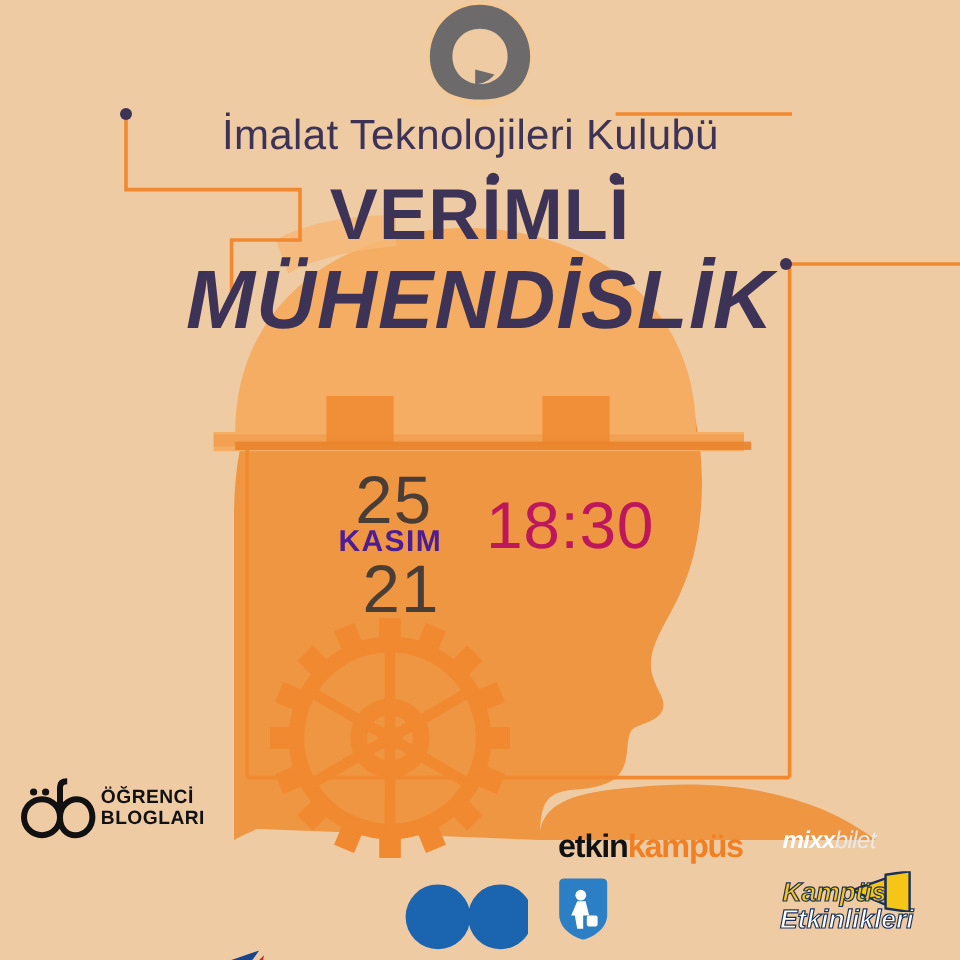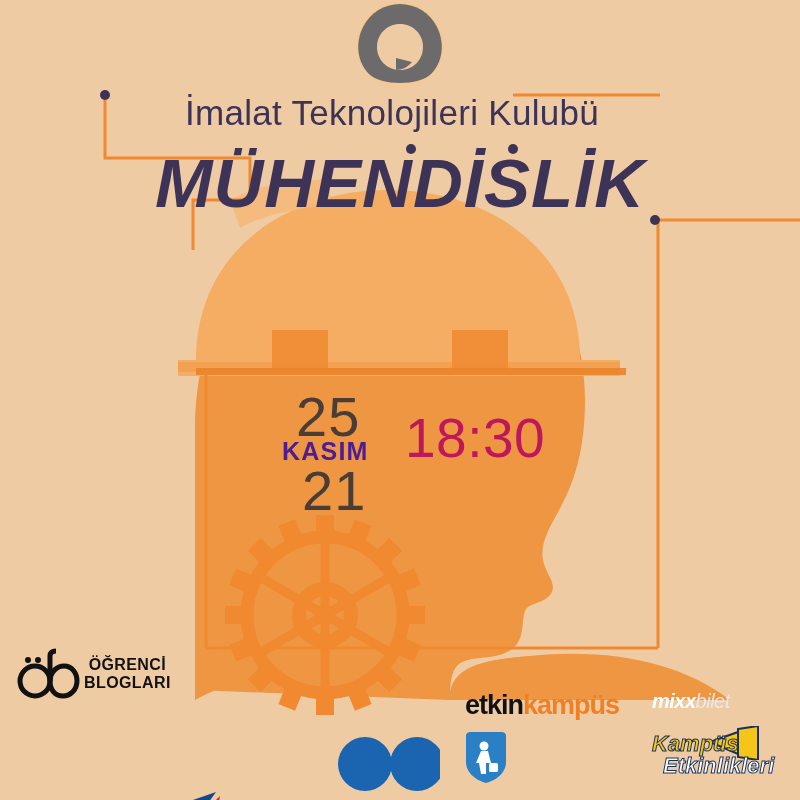--- a/index.html
+++ b/index.html
@@ -75,21 +75,20 @@
 
   
   .sponsors{position:absolute;left:0;top:640px;width:800px;height:160px;}
   .logo{position:absolute;}
 
   
   .ob-text{
     position:absolute;left:70px;top:8px;
     color:#111;font-weight:bold;font-size:16px;line-height:18px;
     letter-spacing:0.4px;
-    text-align:center;
   }
   
   .ek{
     position:absolute;left:465px;top:50px;
     font-weight:bold;font-size:27px;letter-spacing:-1px;
   }
   .ek .a{color:#111;}
   .ek .b{color:#f08023;}
   
   .mb{
@@ -101,21 +100,21 @@
   
   .ke-box{
     position:absolute;left:648px;top:92px;width:104px;height:54px;
   }
   .ke1{
     position:absolute;left:4px;top:0px;
     color:#f5c518;font-weight:bold;font-style:italic;font-size:22px;line-height:24px;
     -webkit-text-stroke:1px #17305c;
   }
   .ke2{
-    position:absolute;left:15px;top:22px;
+    position:absolute;left:2px;top:22px;
     color:#ffffff;font-weight:bold;font-style:italic;font-size:22px;line-height:24px;
     -webkit-text-stroke:1px #17305c;
   }
 </style>
 </head>
 <body>
 
 <div id="poster">
 
   <svg class="art" viewBox="0 0 800 800" xmlns="http://www.w3.org/2000/svg">
@@ -245,20 +244,21 @@
                C-43 16 -45 -3 -37 -19 C-30 -33 -16 -42 0 -42 Z" fill="#6d6a6c"></path>
       <path d="M0 -22 C13 -22 23 -12 23 1 C23 14 13 24 0 24 C-13 24 -23 14 -23 1
                C-23 -12 -13 -22 0 -22 Z" fill="#efcba4"></path>
       <path d="M12 16 C8 21 2 24 -4 24 L-4 12 Z" fill="#6d6a6c"></path>
     </g>
   </svg>
 
   <div class="club">İmalat Teknolojileri Kulubü</div>
 
   <div class="title">
+    <div class="t1">VERİMLİ</div>
     <div class="t2">MÜHENDİSLİK</div>
   </div>
 
   <div class="meta">
     <div class="daynum">25</div>
     <div class="month">KASIM</div>
     <div class="year">21</div>
     <div class="time">18:30</div>
   </div>
 

